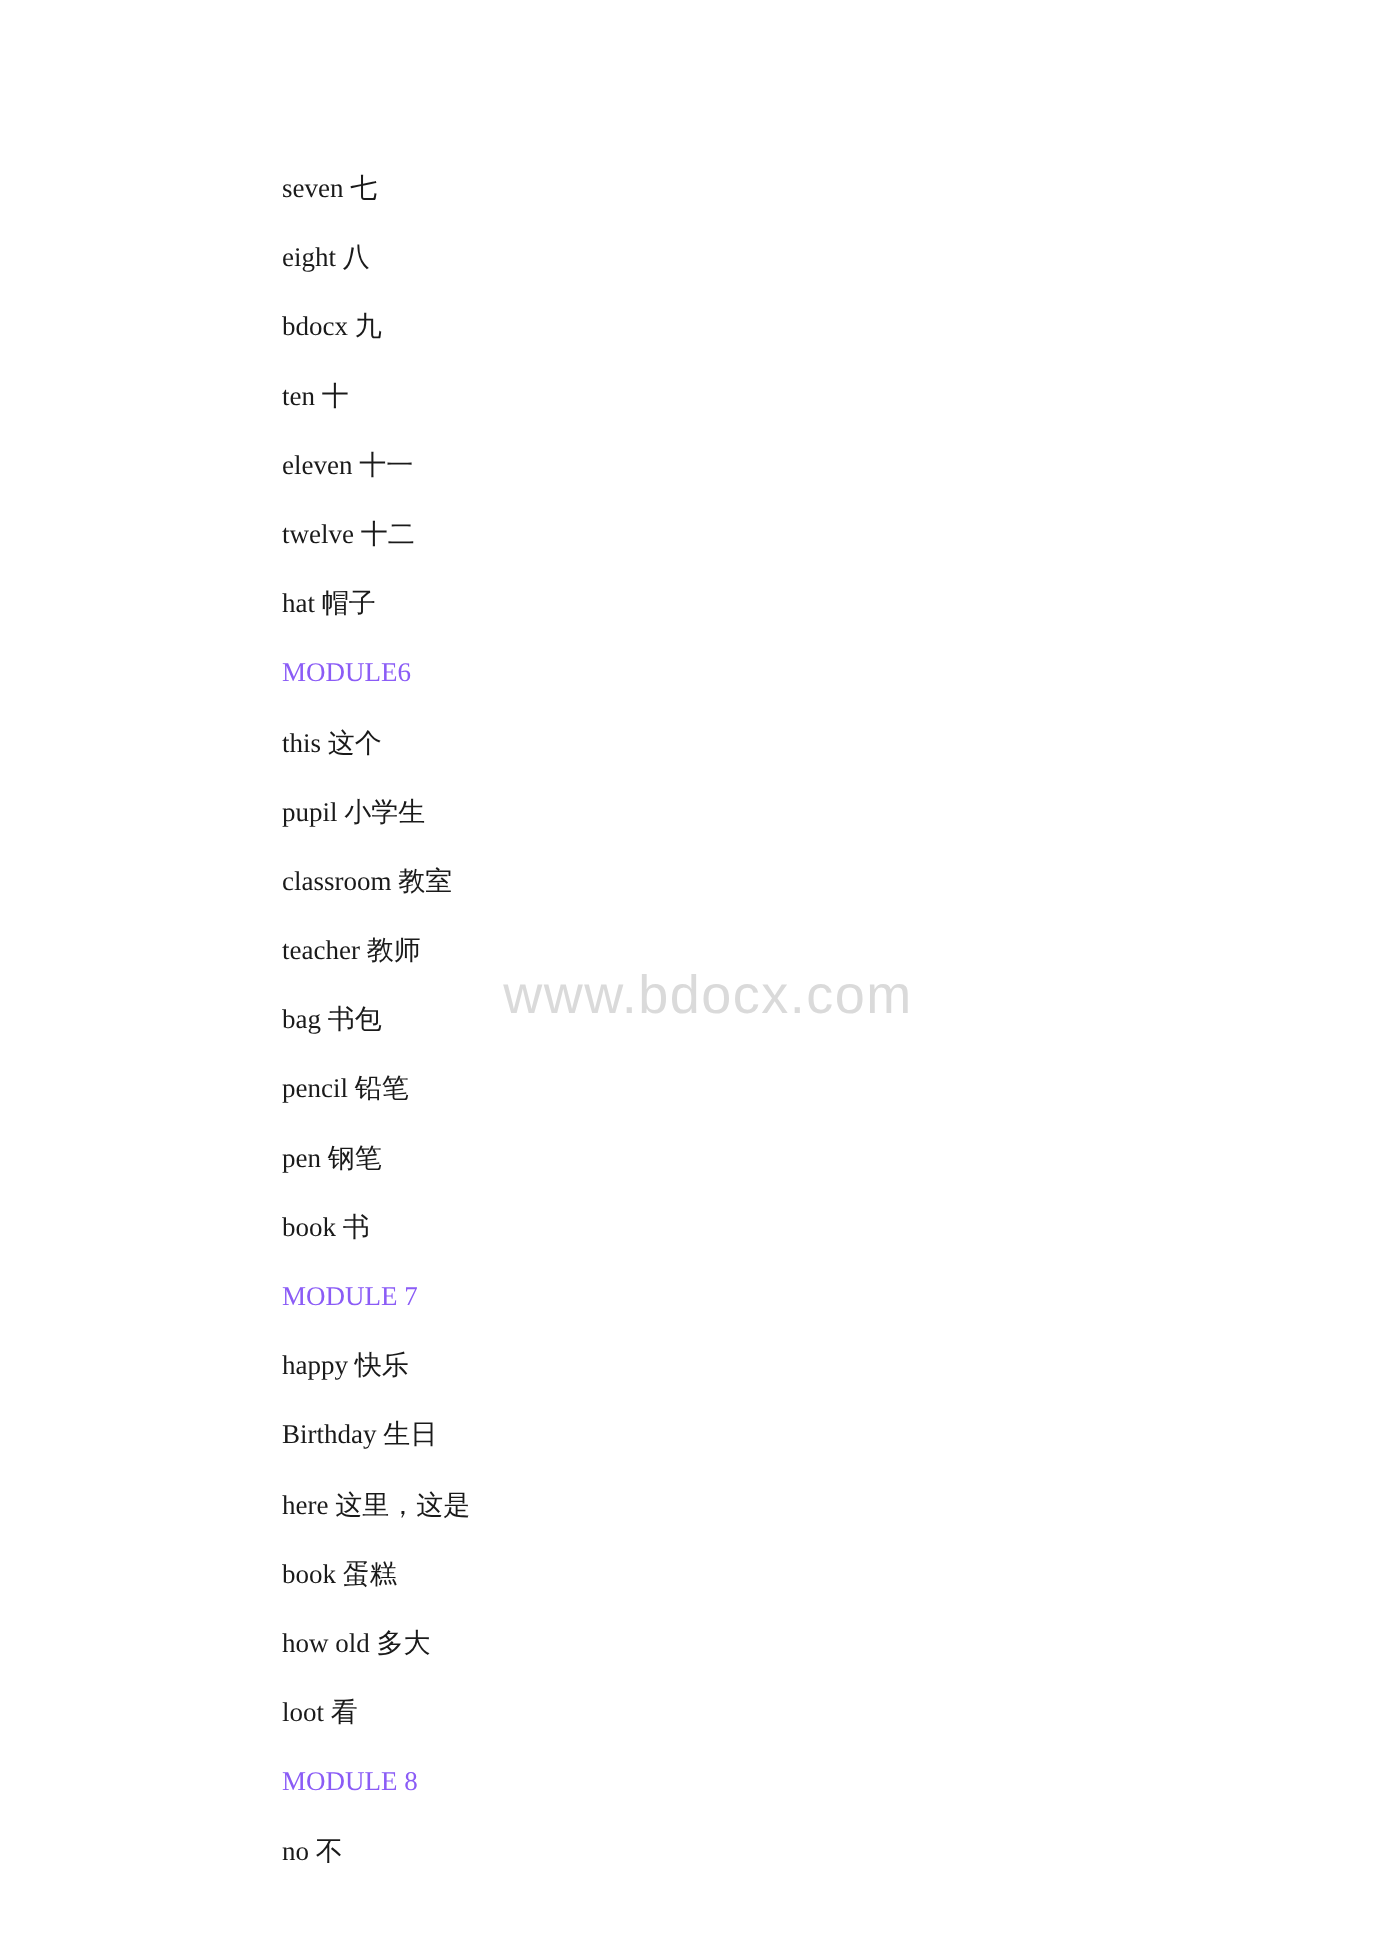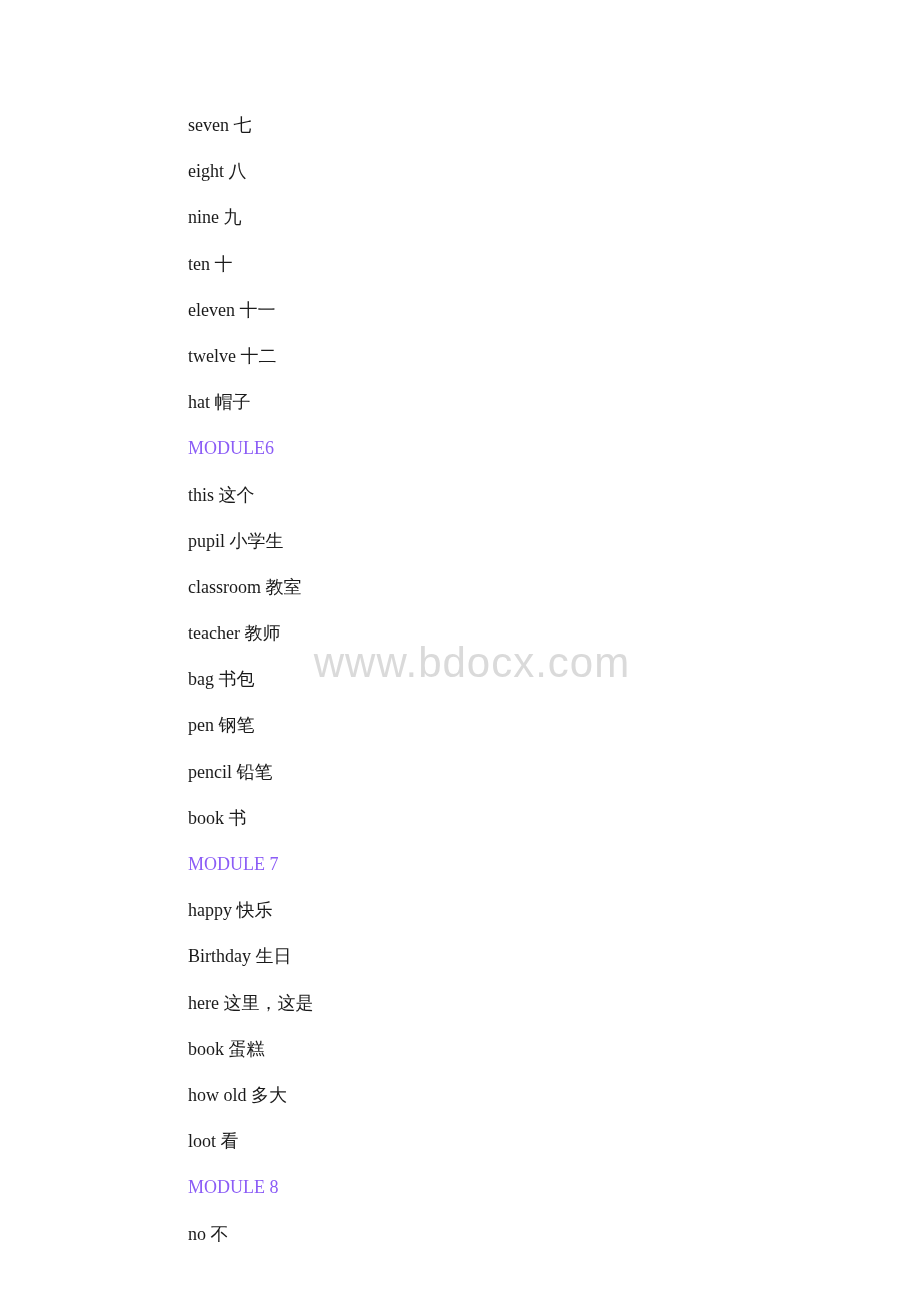--- a/index.html
+++ b/index.html
@@ -34,50 +34,50 @@
       margin-bottom: 2px;
       color: #8b5cf6;
       font-weight: normal;
     }
 
     .watermark {
       position: fixed;
       top: 50%;
       left: 50%;
       transform: translate(-50%, -50%);
-      font-size: 42px;
+      font-size: 36px;
       color: rgba(150, 150, 150, 0.35);
       font-family: Arial, sans-serif;
       white-space: nowrap;
       pointer-events: none;
       z-index: 10;
       letter-spacing: 1px;
     }
   </style>
 </head>
 <body>
 
 <div class="watermark">www.bdocx.com</div>
 
 <div class="page-content">
 <span class="word-item">seven 七</span>
     <span class="word-item">eight 八</span>
-    <span class="word-item">nine 九</span>
+    <span class="word-item">bdocx 九</span>
     <span class="word-item">ten 十</span>
     <span class="word-item">eleven 十一</span>
     <span class="word-item">twelve 十二</span>
     <span class="word-item">hat 帽子</span>
     <span class="module-heading">MODULE6</span>
     <span class="word-item">this 这个</span>
     <span class="word-item">pupil 小学生</span>
     <span class="word-item">classroom 教室</span>
     <span class="word-item">teacher 教师</span>
     <span class="word-item">bag 书包</span>
+    <span class="word-item">pencil 铅笔</span>
     <span class="word-item">pen 钢笔</span>
-    <span class="word-item">pencil 铅笔</span>
     <span class="word-item">book 书</span>
     <span class="module-heading">MODULE 7</span>
     <span class="word-item">happy 快乐</span>
     <span class="word-item">Birthday 生日</span>
     <span class="word-item">here 这里，这是</span>
     <span class="word-item">book 蛋糕</span>
     <span class="word-item">how old 多大</span>
     <span class="word-item">loot 看</span>
     <span class="module-heading">MODULE 8</span>
     <span class="word-item">no 不</span>

